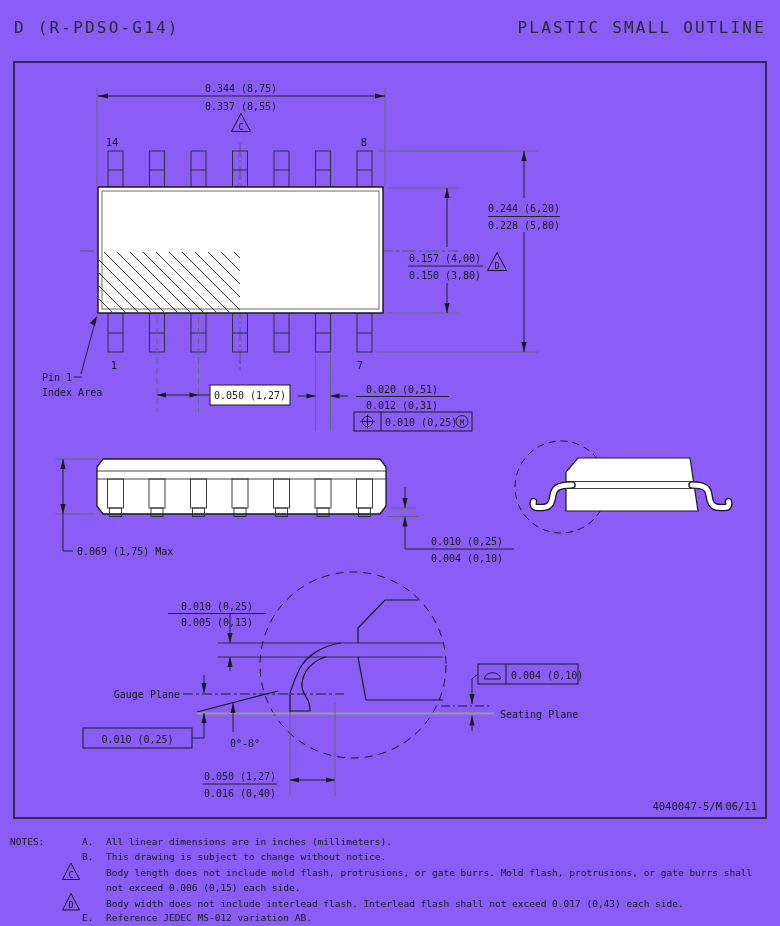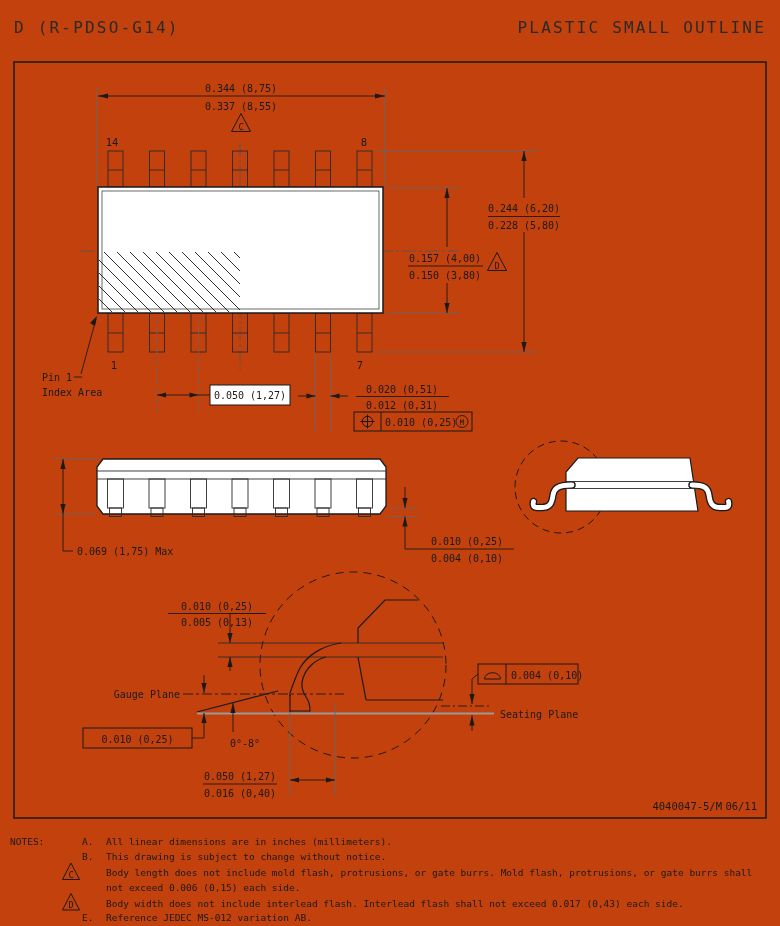--- a/index.html
+++ b/index.html
@@ -1,16 +1,16 @@
 <!DOCTYPE html>
 <html><head>
 <meta charset="utf-8">
 <style>
   html,body{margin:0;padding:0;background:#ffffff;}
-  .page{position:relative;width:780px;height:926px;background:#c2410c;overflow:hidden;}
+  .page{position:relative;width:780px;height:926px;background:#8b5cf6;overflow:hidden;}
   svg{display:block;}
   .tx{font-family:"DejaVu Sans Mono","Liberation Mono",monospace;fill:#1a1a1a;}
   .hdr{font-size:16px;letter-spacing:2.2px;fill:#2a2a2a;}
   .s10{font-size:10px;}
   .s105{font-size:10.5px;}
   .s95{font-size:9.5px;}
   .s11{font-size:10.5px;}
   .s8{font-size:8.5px;}
   .s7{font-size:7.5px;}
   .obj{stroke:#1a1a1a;stroke-width:1.2;fill:none;}

